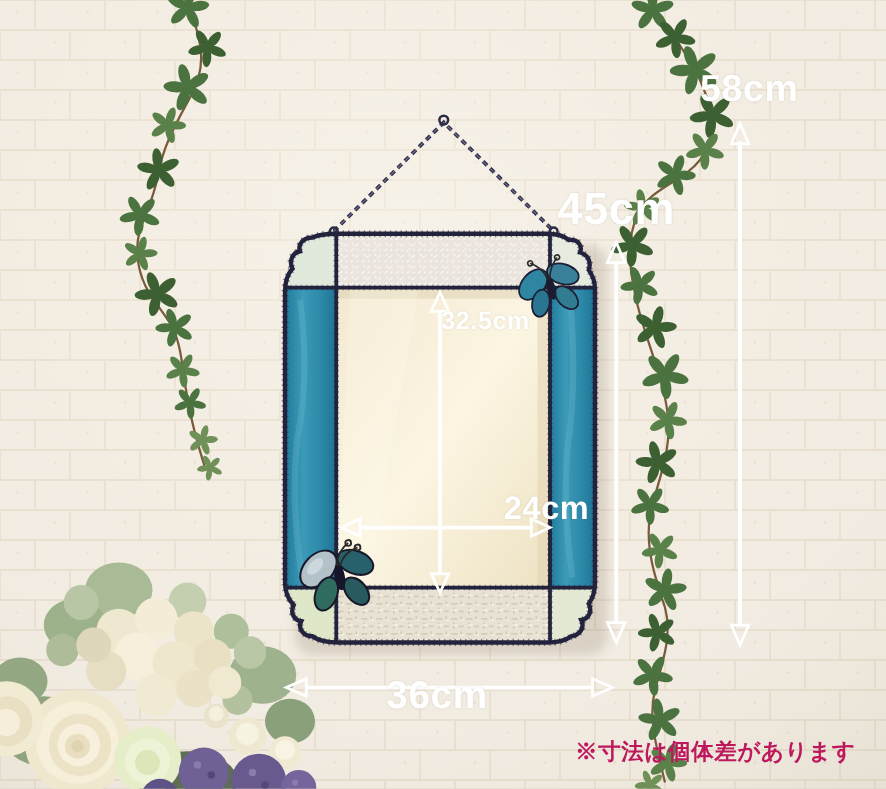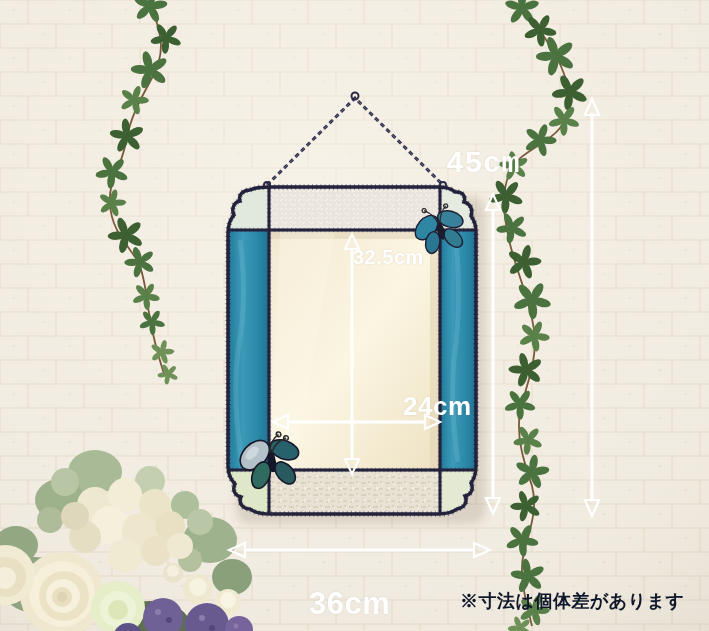--- a/index.html
+++ b/index.html
@@ -13,28 +13,28 @@
   .label{
     position:absolute;
     color:#ffffff;
     font-weight:bold;
     letter-spacing:0.5px;
     white-space:nowrap;
     line-height:1;
     text-shadow:0 0 2px rgba(80,70,55,0.15);
   }
   .lbl-58{left:560px;top:57px;font-size:30px;}
-  .lbl-45{left:446px;top:149px;font-size:30px;font-family:Liberation Mono, monospace;}
+  .lbl-45{left:446px;top:149px;font-size:36px;}
   .lbl-325{left:353px;top:247px;font-size:20px;}
   .lbl-24{left:369px;top:393px;font-size:26px;margin-left:34px;}
-  .lbl-36{left:309px;top:588px;font-size:31px;text-align:center;}
+  .lbl-36{left:309px;top:540px;font-size:31px;text-align:center;}
   .lbl-note{
     left:460px;top:592px;
     font-size:18px;
-    color:#0f172a;
+    color:#be185d;
     letter-spacing:0.5px;
     text-shadow:none;
   }
   
   .lg1{fill:#3d6032;} .lg2{fill:#4b7340;} .lg3{fill:#5a814a;} .lg4{fill:#6f9158;}
 </style>
 </head>
 <body>
 
 <div class="scene">
@@ -315,19 +315,20 @@
         <path d="M425,415 L440,422 L425,429 Z" stroke-width="2.2"></path>
       </g>
       <g>
         <line x1="244" y1="550" x2="475" y2="550" stroke-width="3"></line>
         <path d="M245,543 L229,550 L245,557 Z" stroke-width="2.2"></path>
         <path d="M474,543 L490,550 L474,557 Z" stroke-width="2.2"></path>
       </g>
     </g>
   </svg>
 
+  <div class="label lbl-58">58cm</div>
   <div class="label lbl-45">45cm</div>
   <div class="label lbl-325">32.5cm</div>
   <div class="label lbl-24">24cm</div>
   <div class="label lbl-36">36cm</div>
   <div class="label lbl-note">※寸法は個体差があります</div>
 
 </div>
 
 </body></html>

